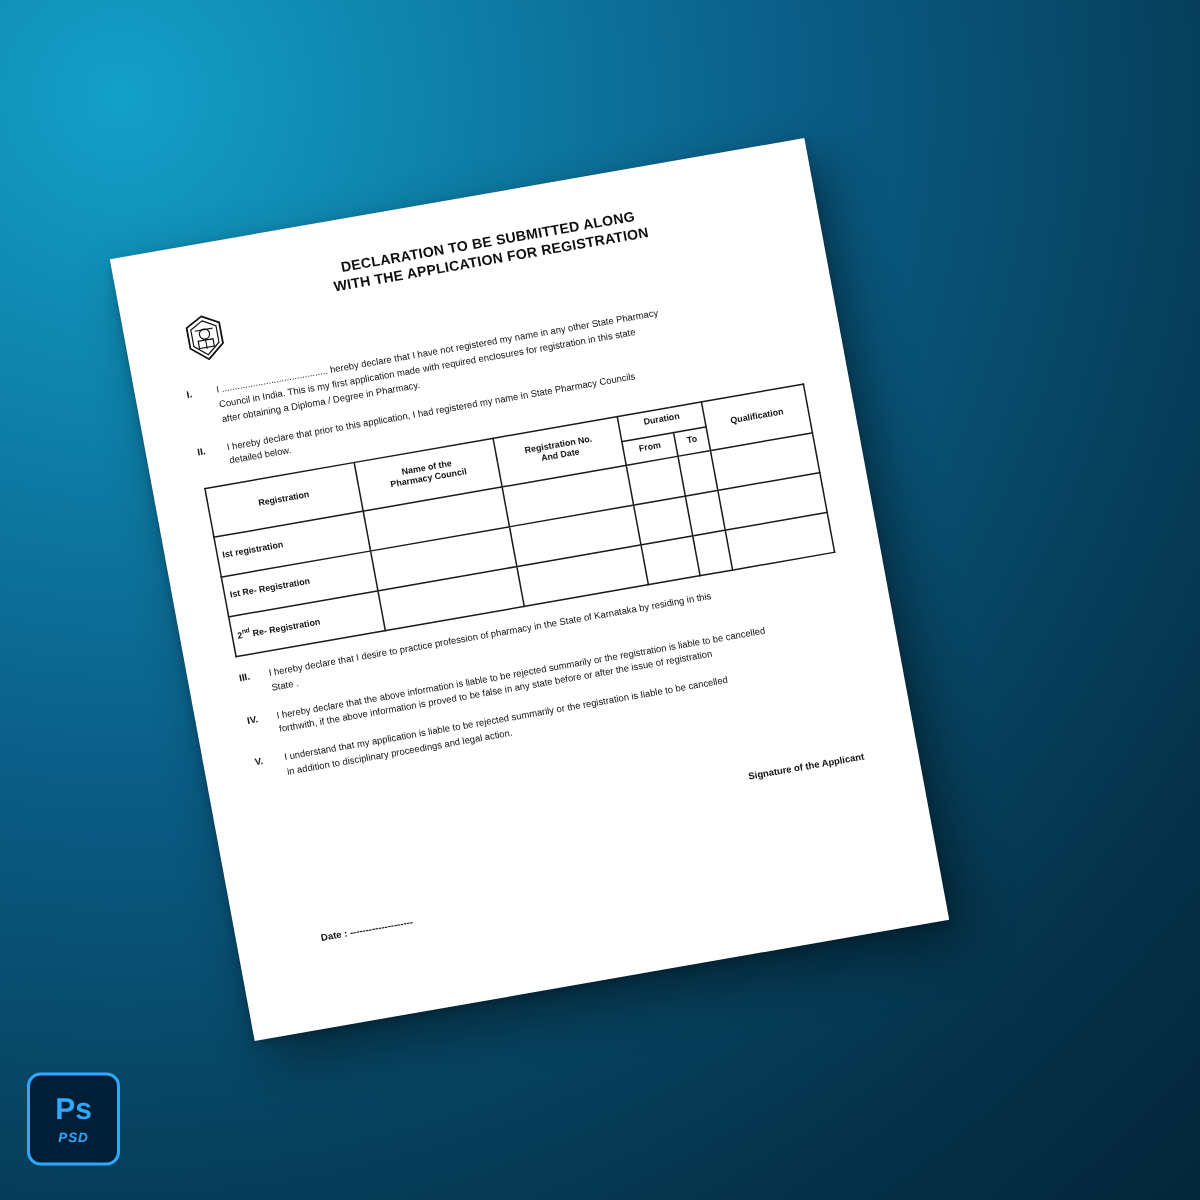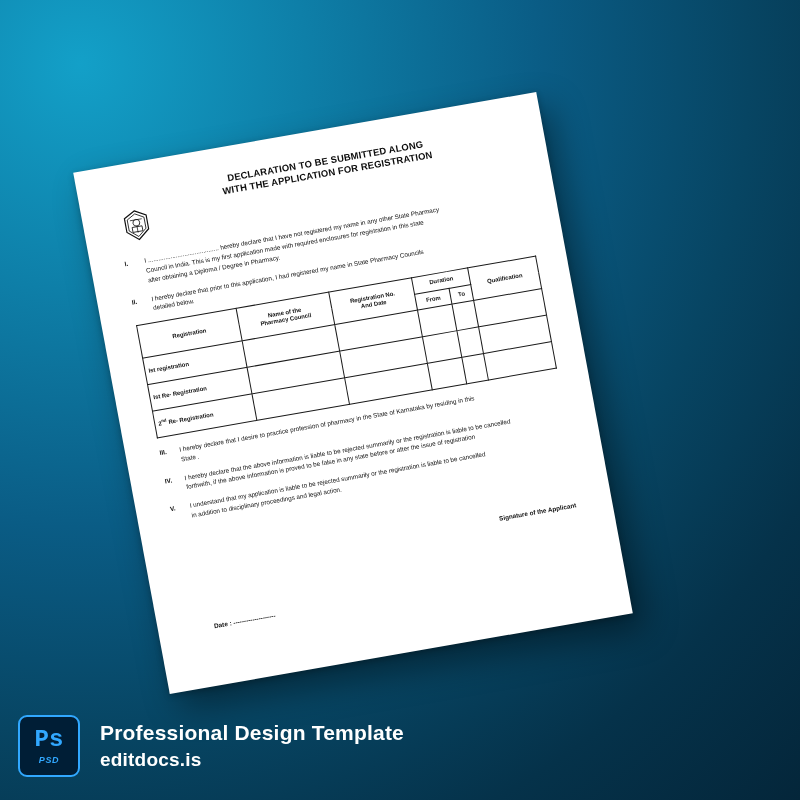--- a/index.html
+++ b/index.html
@@ -149,24 +149,24 @@
     background: #001e36;
     border: 2px solid #31a8ff;
     color: #31a8ff;
     display: flex;
     flex-direction: column;
     align-items: center;
     justify-content: center;
     flex: 0 0 auto;
   }
   .ps-badge .ps-mark {
-    font-size: 24px;
+    font-size: 20px;
     font-weight: bold;
     line-height: 1;
-    font-family: Liberation Mono, monospace;
+    font-family: Liberation Sans, sans-serif;
   }
   .ps-badge .ps-sub {
     font-size: 9px;
     font-weight: bold;
     letter-spacing: 0.6px;
     margin-top: 3px;
     font-style: italic;
   }
   .footer-text {
     margin-left: 20px;
@@ -296,19 +296,15 @@
 
       </div>
     </div>
   </div>
 
   <div class="footer">
     <div class="ps-badge">
       <div class="ps-mark">Ps</div>
       <div class="ps-sub">PSD</div>
     </div>
-    <div class="footer-text">
-      <div class="footer-title">Professional Design Template</div>
-      <div class="footer-sub">editdocs.is</div>
-    </div>
   </div>
 
 </div>
 
 </body></html>

